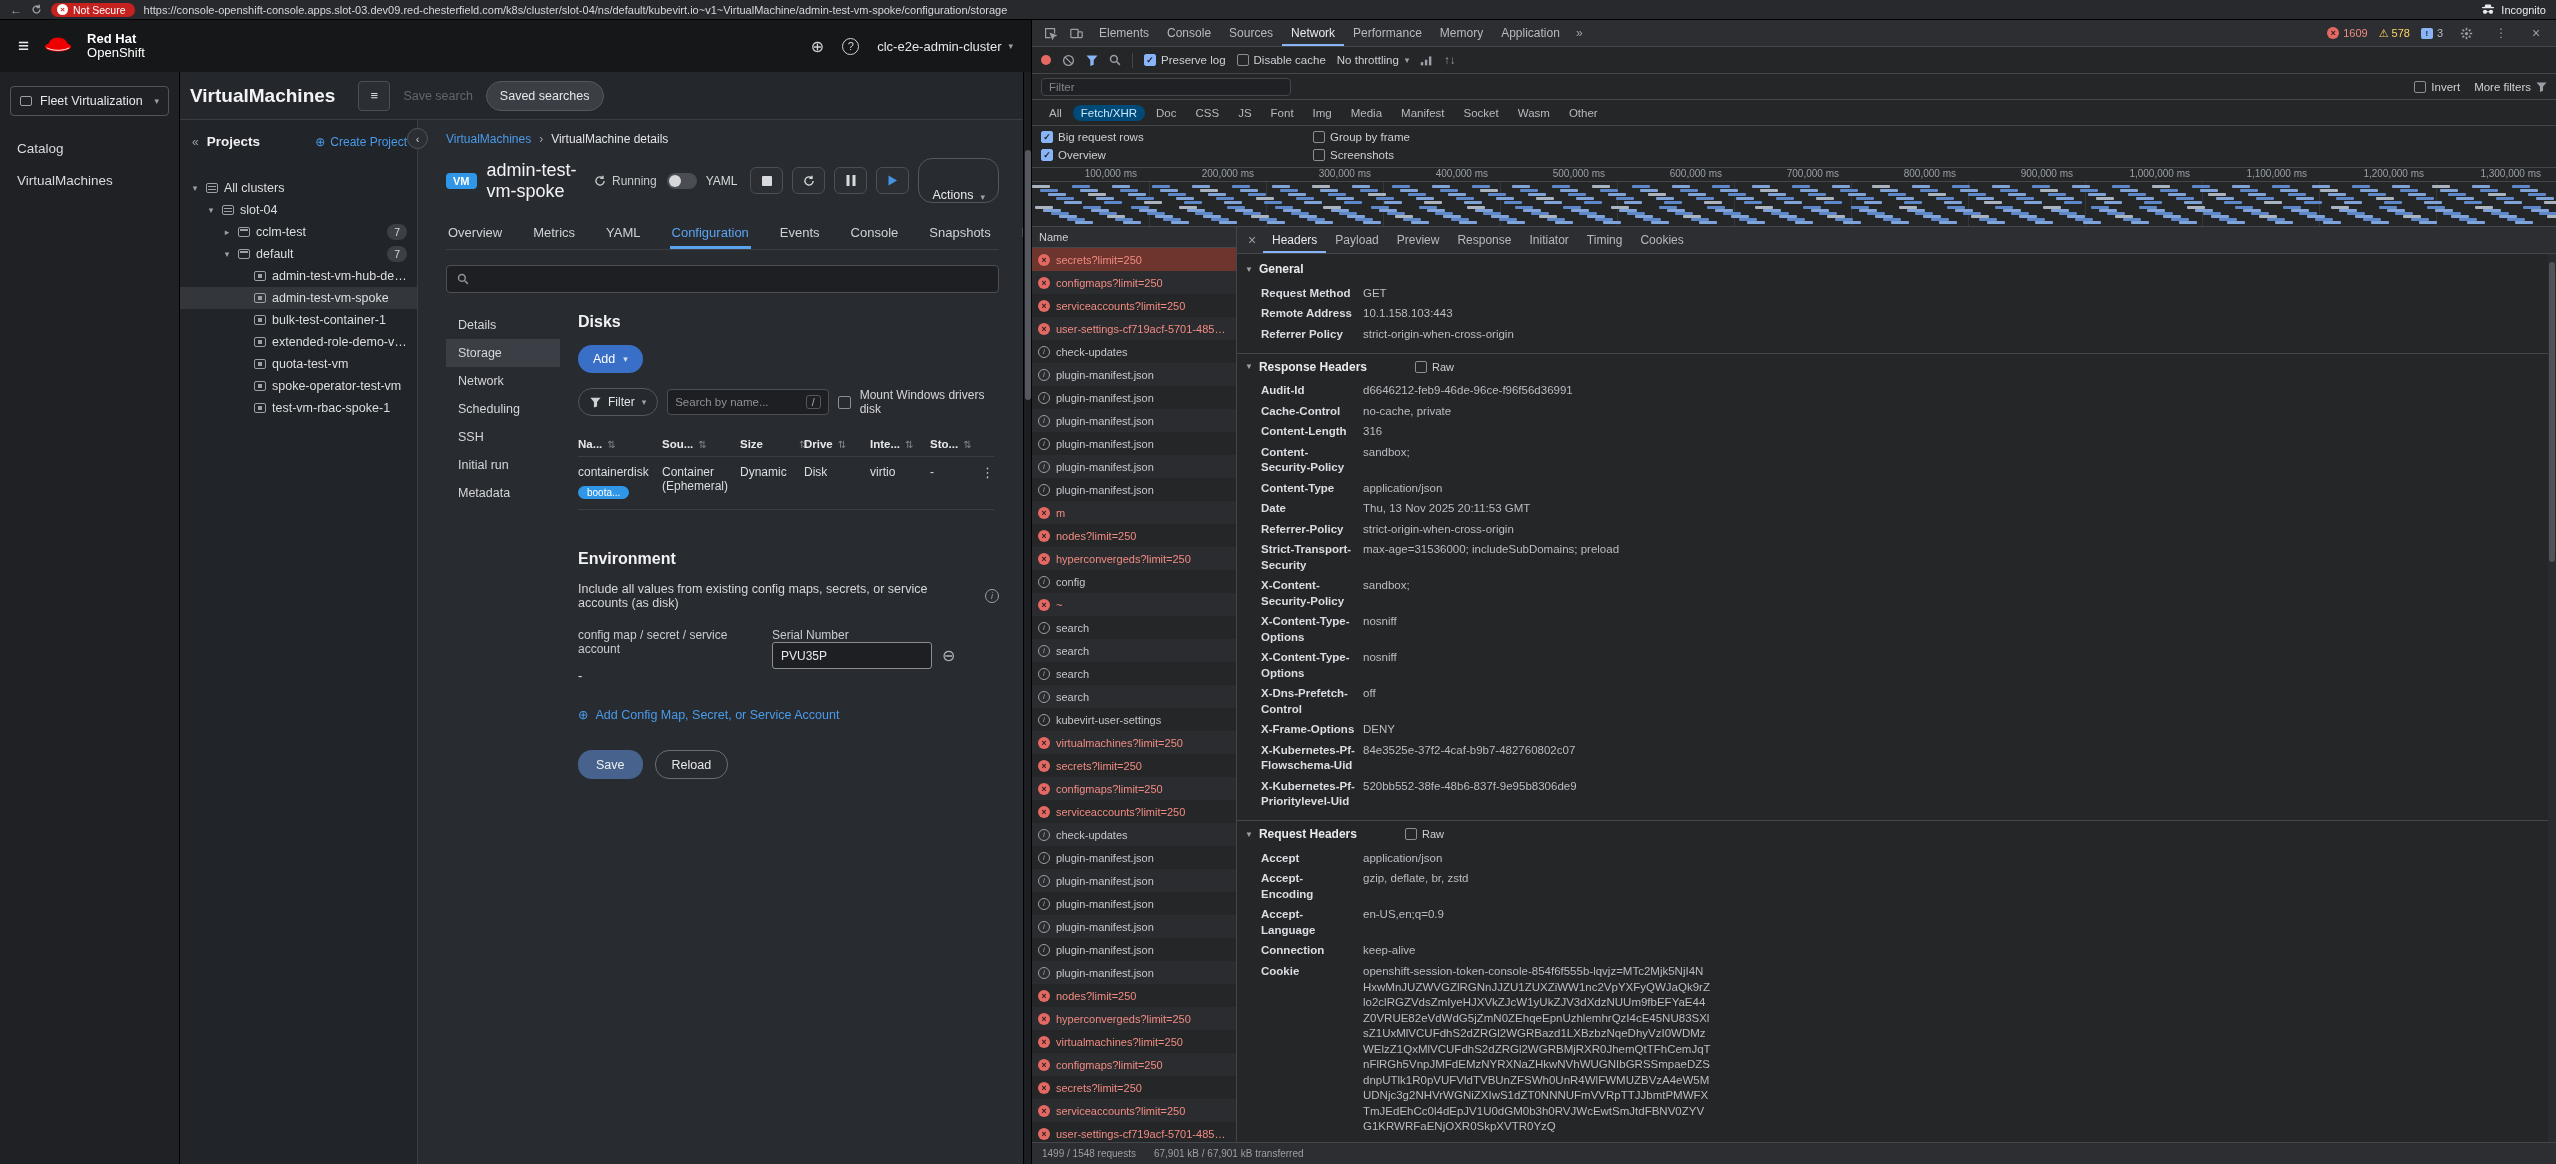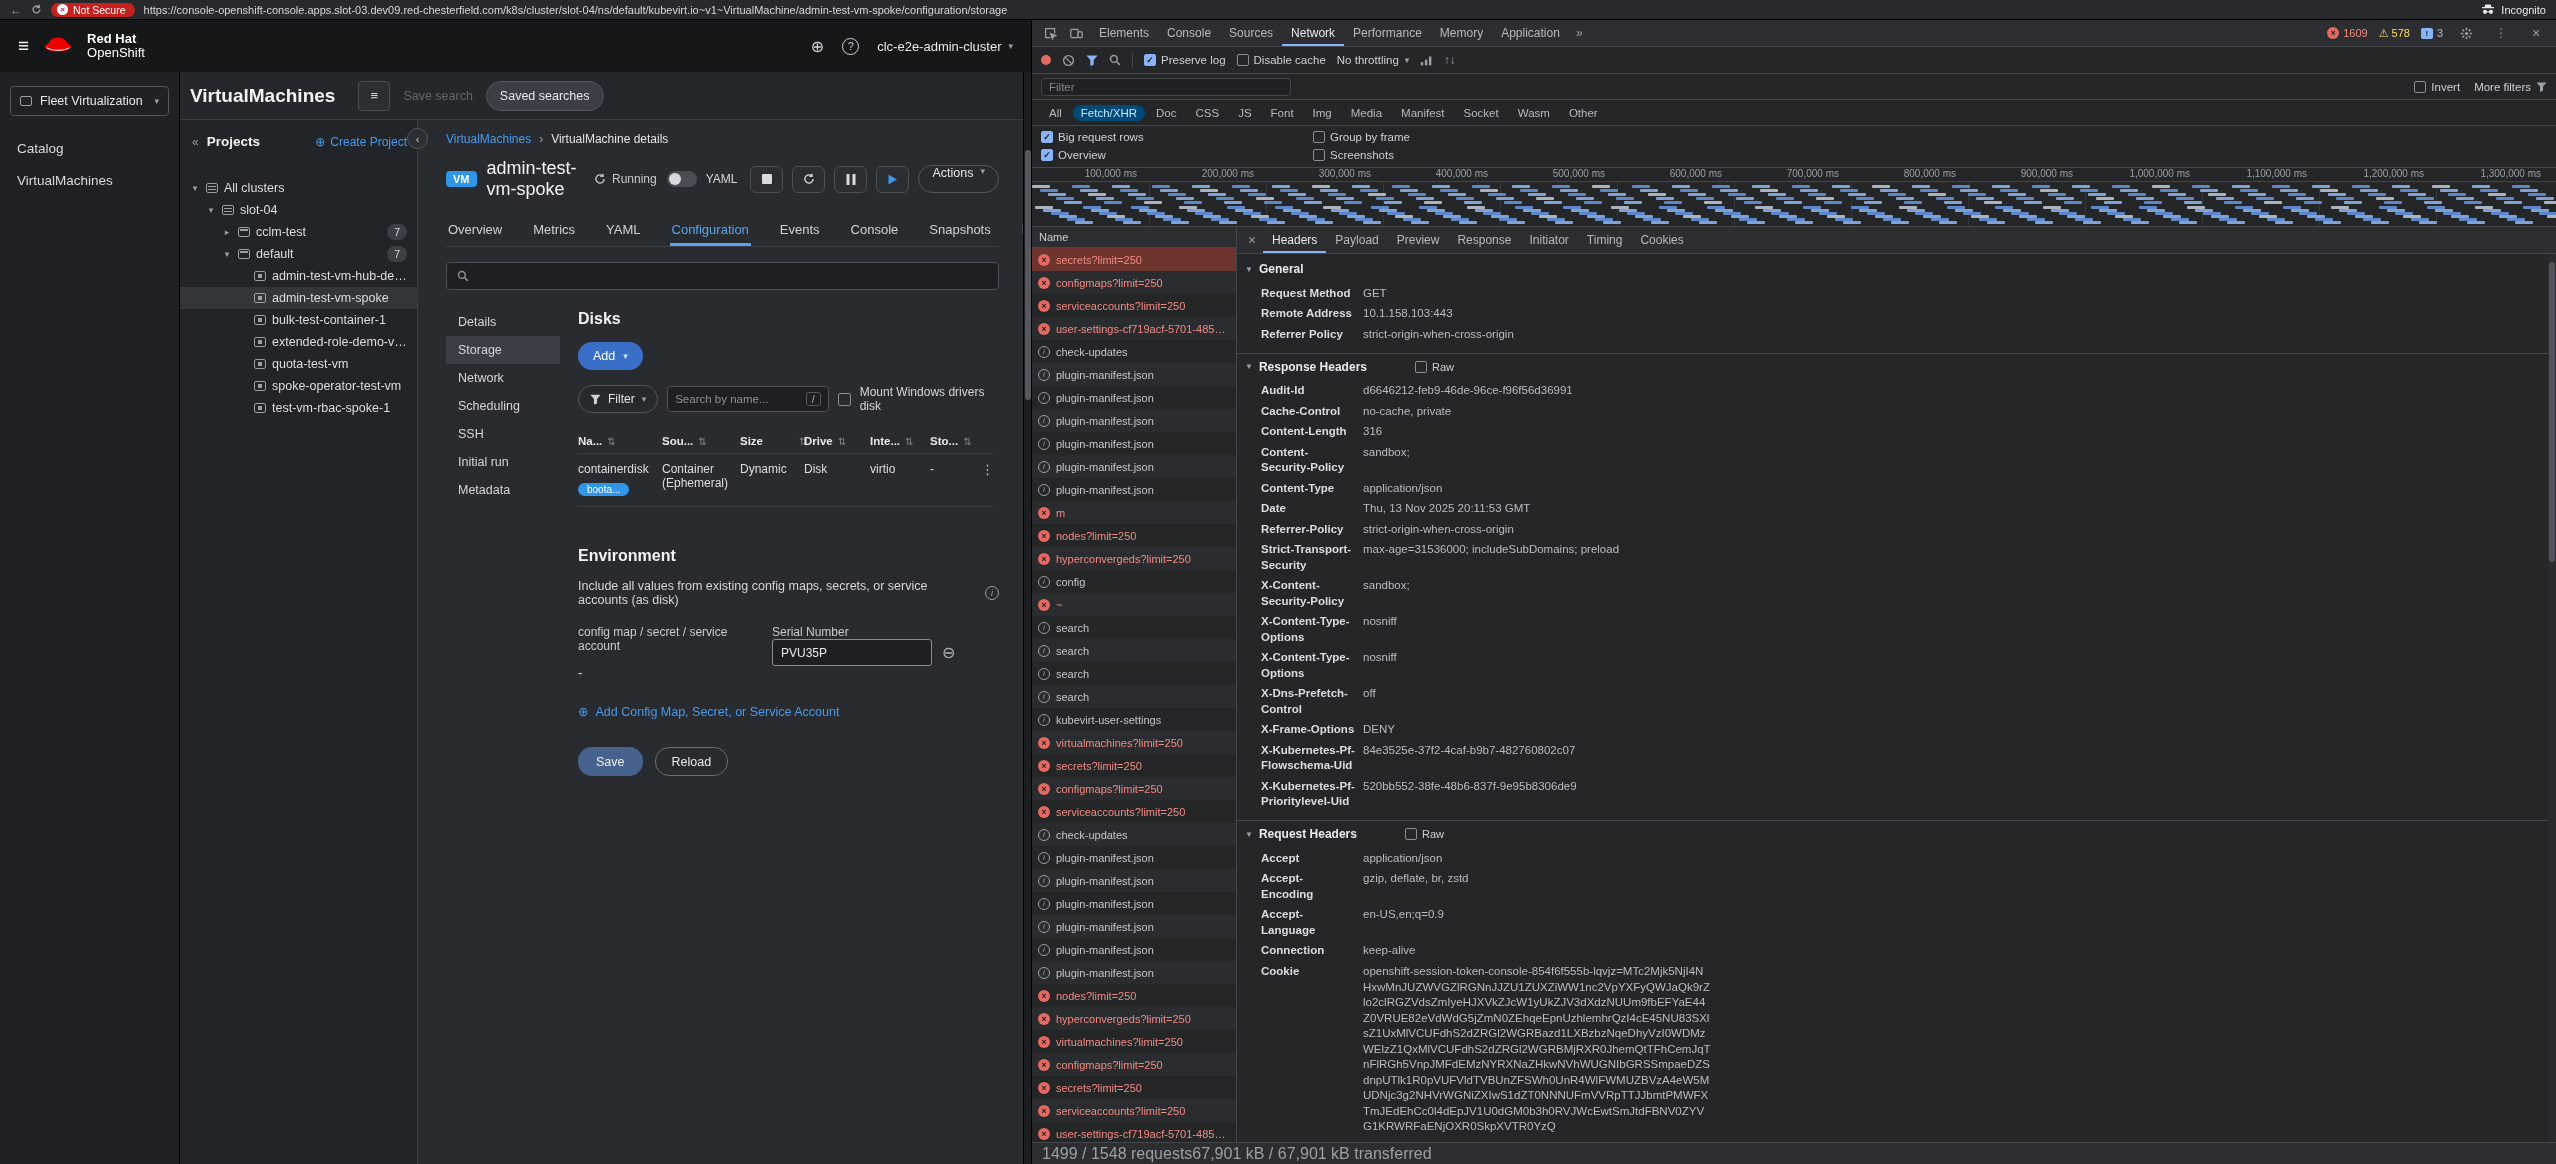--- a/index.html
+++ b/index.html
@@ -85,22 +85,22 @@
   .title-row { display:flex; align-items:center; gap:10px; margin-top:12px; }
   .vm-badge { background:#2f96e8; color:#fff; font-size:11px; font-weight:700; padding:2px 7px; border-radius:4px; }
   .title-row h2 { font-size:18px; font-weight:500; color:#f2f3f5; }
   .status { display:flex; gap:6px; align-items:center; color:#c7cacd; font-size:12px; margin-left:4px; }
   .title-actions { margin-left:auto; display:flex; align-items:center; gap:9px; }
   .toggle { width:30px; height:16px; border-radius:8px; background:#4a4e54; position:relative; flex:none; }
   .knob { position:absolute; left:2px; top:2px; width:12px; height:12px; border-radius:50%; background:#d6d8da; }
   .toggle-label { font-size:12px; color:#d8dadd; margin-right:4px; }
   .ctl-btn { width:33px; height:27px; border-radius:6px; background:#2b2e33; border:1px solid #4c5056;
     display:flex; align-items:center; justify-content:center; }
-  .actions-btn { height:28px; padding:0 13px; border-radius:14px; background:transparent; border:1px solid #54585e;
-    color:#e6e8ea; font-size:12.5px; display:flex; align-items:flex-start; gap:7px; }
+  .actions-btn { height:45px; padding:0 13px; border-radius:14px; background:transparent; border:1px solid #54585e;
+    color:#e6e8ea; font-size:12.5px; display:flex; align-items:flex-end; gap:7px; }
 
   .vm-tabs { display:flex; gap:27px; margin-top:15px; border-bottom:1px solid #3a3d42; font-size:13px; }
   .vm-tab { padding:7px 2px 9px; color:#cfd2d5; }
   .vm-tab.active { color:#5aa4ee; box-shadow:inset 0 -3px 0 #5aa4ee; }
   .detail-search { margin-top:15px; height:28px; border:1px solid #4c5056; border-radius:4px; background:#1d1f22;
     display:flex; align-items:center; padding:0 10px; }
 
   .config-row { display:flex; margin-top:18px; gap:18px; }
   #subnav { width:114px; flex:none; }
   .subnav-item { height:28px; display:flex; align-items:center; padding:0 12px; font-size:12.5px; color:#d4d6d9; }
@@ -230,21 +230,21 @@
   .raw-wrap { display:flex; align-items:center; gap:5px; margin-left:42px; font-weight:400; font-size:11px; color:#cdd0d4; }
   .hdr-rows { padding:1px 8px 8px 24px; }
   .hdr-row { display:flex; padding:2.5px 0; font-size:11.5px; line-height:1.35; }
   .hdr-name { width:102px; flex:none; color:#dadde1; font-weight:600; word-break:break-word; padding-right:8px; }
   .hdr-val { width:348px; color:#b9bdc2; word-break:break-all; }
   .dot { display:inline-block; width:9px; height:9px; border-radius:50%; background:#e14a43; margin-right:6px; }
   .det-scrollbar { position:absolute; right:0; top:27px; bottom:0; width:8px; background:#2a2b2e; }
   .det-scrollbar .thumb { position:absolute; top:8px; left:1px; width:6px; height:300px; background:#505357; border-radius:3px; }
 
   .dt-status { height:22px; flex:none; border-top:1px solid #43464a; background:#2c2e31;
-    display:flex; align-items:center; padding:0 10px; font-size:16px; color:#9aa0a6; }
+    display:flex; align-items:center; gap:18px; padding:0 10px; font-size:10px; color:#9aa0a6; }
 </style>
 </head>
 <body>
 
 <div class="screen">
 
   <div class="browser-bar">
     <span class="bb-ico">←</span>
     <span class="bb-ico">
       <svg width="11" height="11" viewBox="0 0 16 16" fill="none" stroke="#9aa0a6" stroke-width="2">

